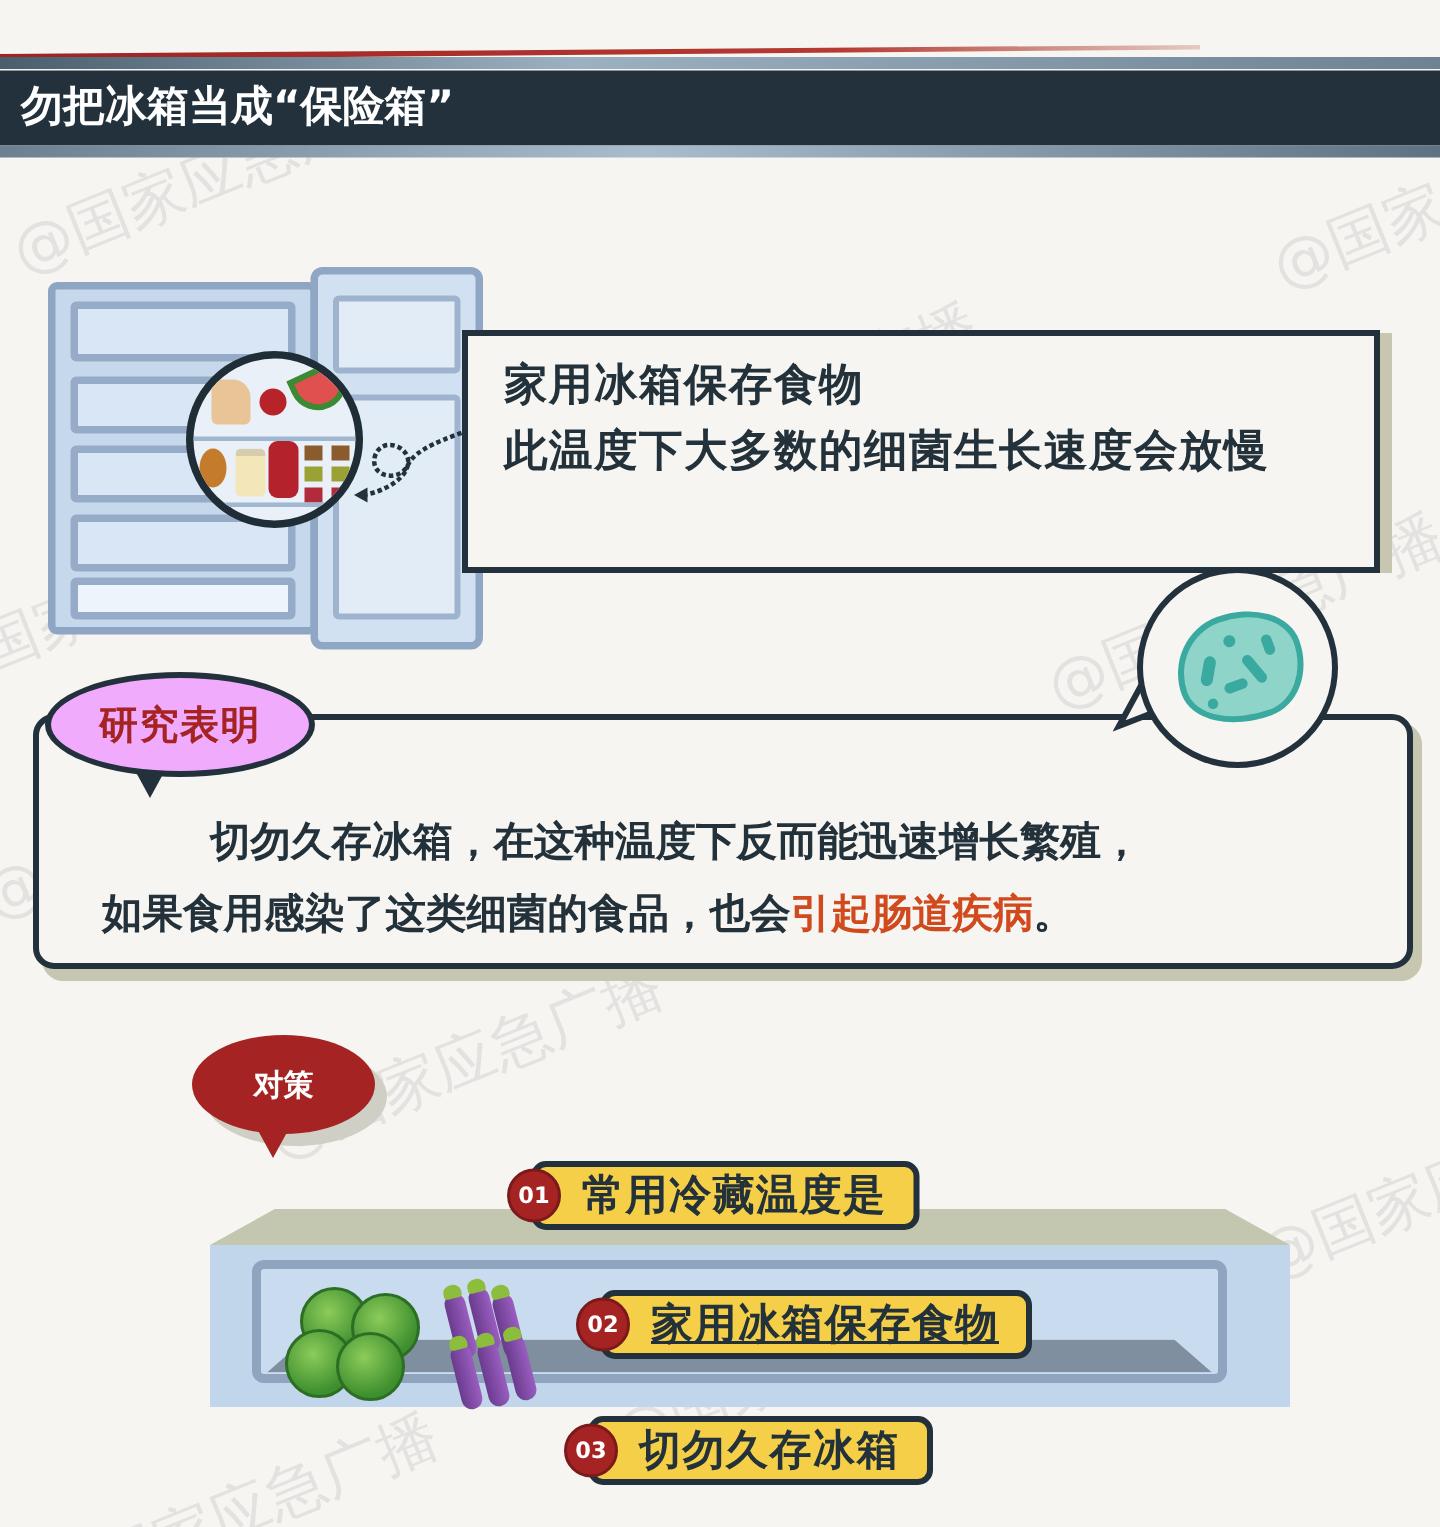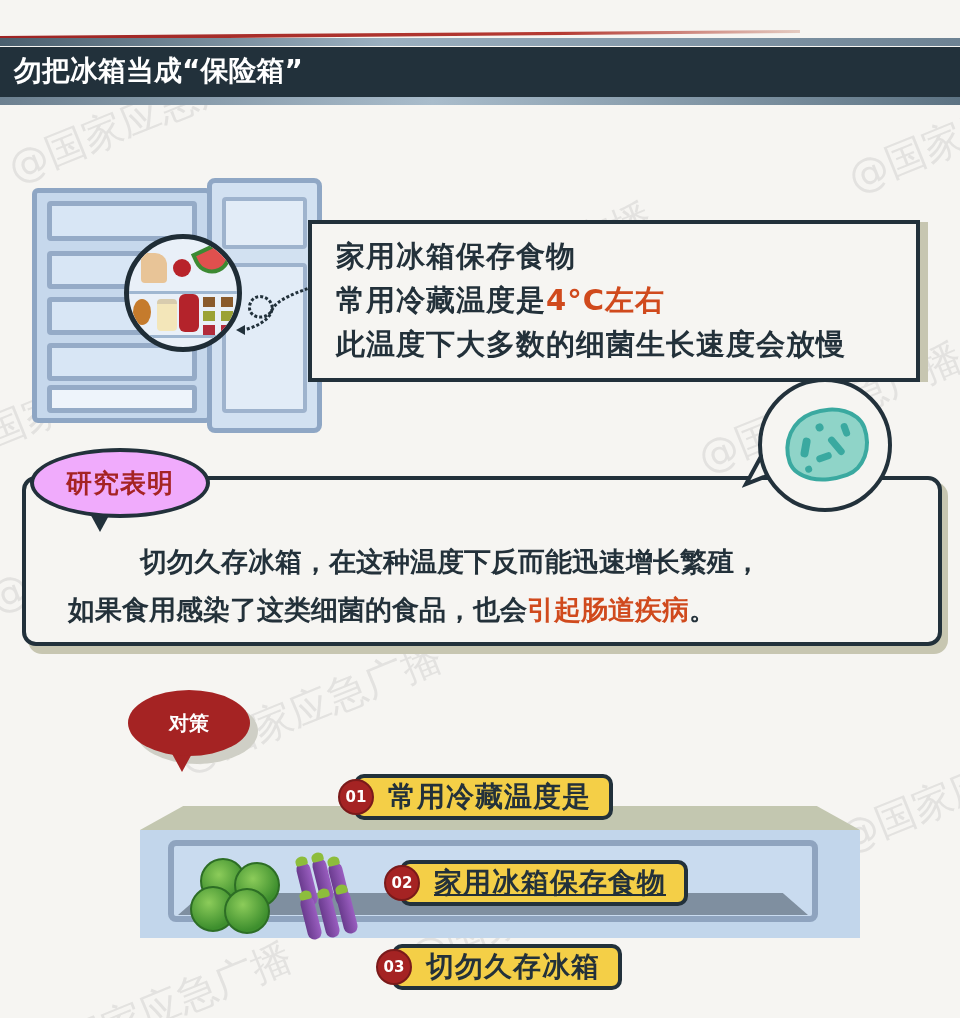--- a/index.html
+++ b/index.html
@@ -121,23 +121,20 @@
 </div>
 
 <svg style="position:absolute;left:236px;top:270px;" width="90" height="70">
   <path d="M86 14 C 60 22, 40 30, 36 40 C 30 52, 10 48, 14 34 C 18 22, 34 26, 36 36 C 38 48, 20 58, 6 60" fill="none" stroke="#22313b" stroke-width="3" stroke-dasharray="3 2"></path>
   <polygon points="0,60 9,55 9,65" fill="#22313b"></polygon>
 </svg>
 
 <div class="info-shadow"></div>
 <div class="info-box">
   <div class="info-line">家用冰箱保存食物</div>
-  <div class="info-line">
-    <span>常用冷藏温度是</span><span class="hl-orange">4°C左右</span>
-  </div>
   <div class="info-line">此温度下大多数的细菌生长速度会放慢</div>
 </div>
 
 <div class="res-shadow"></div>
 <div class="res-box"></div>
 
 <svg style="position:absolute;left:742px;top:440px;" width="40" height="50">
   <polygon points="28,0 40,30 4,44" fill="#f6f5f2" stroke="#22313b" stroke-width="4"></polygon>
 </svg>
 <div class="bact-bubble">

